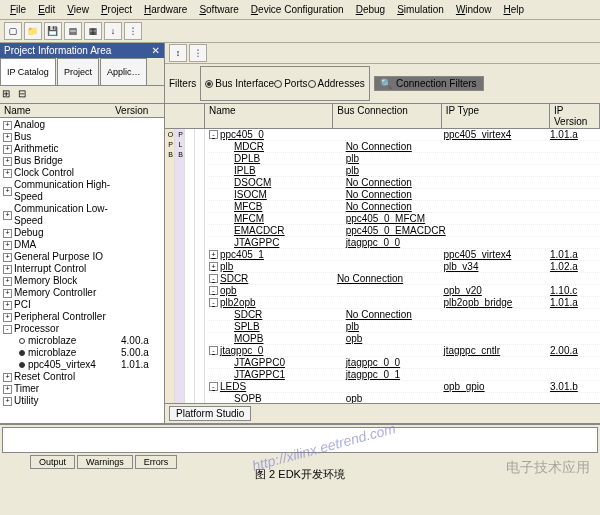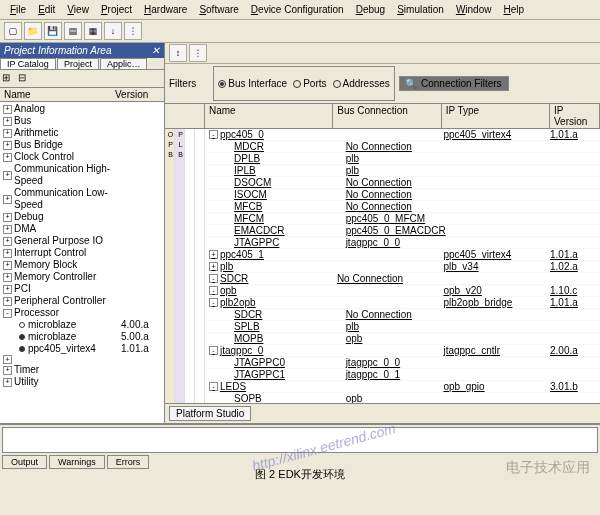--- a/index.html
+++ b/index.html
@@ -8,43 +8,43 @@
 .menubar { display: flex; background: #ece9d8; padding: 2px 4px; border-bottom: 1px solid #aca899; }
 .menubar span { padding: 2px 6px; cursor: default; }
 .menubar span:first-letter { text-decoration: underline; }
 
 .toolbar { display: flex; background: #ece9d8; padding: 2px 4px; border-bottom: 1px solid #aca899; gap: 2px; }
 .toolbar .btn { width: 18px; height: 18px; border: 1px solid #aca899; background: #f5f5f5; display: inline-flex; align-items: center; justify-content: center; font-size: 9px; }
 
 .main { display: flex; height: 380px; }
 
 .sidebar { width: 165px; display: flex; flex-direction: column; border-right: 1px solid #888; }
-.sidebar-title { background: #3b5998; color: #fff; padding: 2px 4px; display: flex; justify-content: space-between; font-size: 10px; font-style: italic; }
+.sidebar-title { background: #3b5998; color: #fff; padding: 2px 4px; display: flex; justify-content: space-between; font-size: 10px; }
 .sidebar-title .close { cursor: default; }
 
 .tabs { display: flex; border-bottom: 1px solid #888; background: #ece9d8; }
-.tab { padding: 0 6px; border: 1px solid #888; border-bottom: none; background: #f5f5f5; margin-right: 1px; font-size: 9px; text-align: center; }
+.tab { padding: 8px 6px; border: 1px solid #888; border-bottom: none; background: #f5f5f5; margin-right: 1px; font-size: 9px; text-align: center; }
 .tab.active { background: #fff; }
 
 .tree-header { display: flex; background: #ece9d8; border-bottom: 1px solid #888; padding: 1px 4px; font-size: 9px; }
 .tree-header .col1 { flex: 1; }
 .tree-header .col2 { width: 45px; }
 
 .tree { flex: 1; background: #fff; overflow: auto; font-size: 9px; padding: 1px; }
 .tree-item { display: flex; align-items: center; padding: 0 2px; line-height: 12px; }
 .tree-item .exp { width: 9px; height: 9px; border: 1px solid #888; display: inline-flex; align-items: center; justify-content: center; font-size: 7px; margin-right: 2px; }
 .tree-item .label { flex: 1; }
 .tree-item .ver { width: 40px; font-size: 10px; }
 .tree-item.child { padding-left: 18px; }
 .tree-item.child .dot { width: 6px; height: 6px; border-radius: 50%; border: 1px solid #333; margin-right: 3px; }
 .tree-item.child .dot.fill { background: #333; }
 
 .content { flex: 1; display: flex; flex-direction: column; background: #fff; }
 .filters { padding: 2px 4px; border-bottom: 1px solid #888; display: flex; align-items: center; gap: 4px; font-size: 9px; background: #ece9d8; }
-.filters .group { border: 1px solid #888; padding: 11px 4px; display: flex; gap: 6px; margin-left: 13px; }
+.filters .group { border: 1px solid #888; padding: 11px 4px; display: flex; gap: 0; }
 .radio { display: flex; align-items: center; gap: 2px; }
 .radio .r { width: 8px; height: 8px; border: 1px solid #333; border-radius: 50%; display:inline-block; }
 .radio.sel .r::after { content:''; width:4px; height:4px; background:#333; border-radius:50%; display:block; margin:1px; }
 .filters .btn2 { border: 1px solid #888; padding: 1px 6px; background: #737373; }
 
 .grid-header { display: flex; background: #ece9d8; border-bottom: 1px solid #888; font-size: 9px; }
 .gh { padding: 1px 4px; border-right: 1px solid #888; }
 .gh1 { width: 40px; } .gh2 { flex:1.2; } .gh3 { flex:1; } .gh4 { flex:1; } .gh5 { width: 50px; }
 
 .grid-body { flex: 1; overflow: auto; position: relative; }
@@ -61,21 +61,21 @@
 .row .cn { flex: 1; }
 .row .tp { flex: 1; }
 .row .vr { width: 50px; }
 .row.child .nm { padding-left: 14px; }
 
 .bottom-tabs { display:flex; padding: 2px 4px; border-top: 1px solid #888; background:#ece9d8; font-size:9px; gap:3px; }
 .bt { border:1px solid #888; padding:1px 6px; background:#f5f5f5; }
 
 .console { height: 40px; border-top: 2px solid #888; }
 .console-inner { height: 26px; background:#fff; border:1px solid #888; margin:2px; }
-.ctabs { display:flex; gap:2px; padding:0 2px; }
+.ctabs { display:flex; gap:2px; padding:0 2px;margin-left:28px; }
 .ctab { border:1px solid #888; padding:1px 8px; background:#ece9d8; font-size:9px; }
 
 .caption { text-align: center; padding: 4px; font-size: 11px; }
 
 .watermark { position: absolute; bottom: 38px; right: 10px; opacity: 0.3; font-size: 14px; pointer-events: none; }
 .watermark2 { position: absolute; bottom: 60px; left: 250px; color: #77c; font-size: 14px; font-style: italic; transform: rotate(-15deg); opacity: 0.6; pointer-events: none; }
 </style>
 </head>
 <body>
 
@@ -213,20 +213,21 @@
           <span class="label">microblaze</span>
           <span class="ver">5.00.a</span>
         </div>
         <div class="tree-item child">
           <span class="dot fill"></span>
           <span class="label">ppc405_virtex4</span>
           <span class="ver">1.01.a</span>
         </div>
         <div class="tree-item">
           <span class="exp">+</span>
+          <span class="label">Reset Control</span>
           <span class="ver"></span>
         </div>
         <div class="tree-item">
           <span class="exp">+</span>
           <span class="label">Timer</span>
           <span class="ver"></span>
         </div>
         <div class="tree-item">
           <span class="exp">+</span>
           <span class="label">Utility</span>

